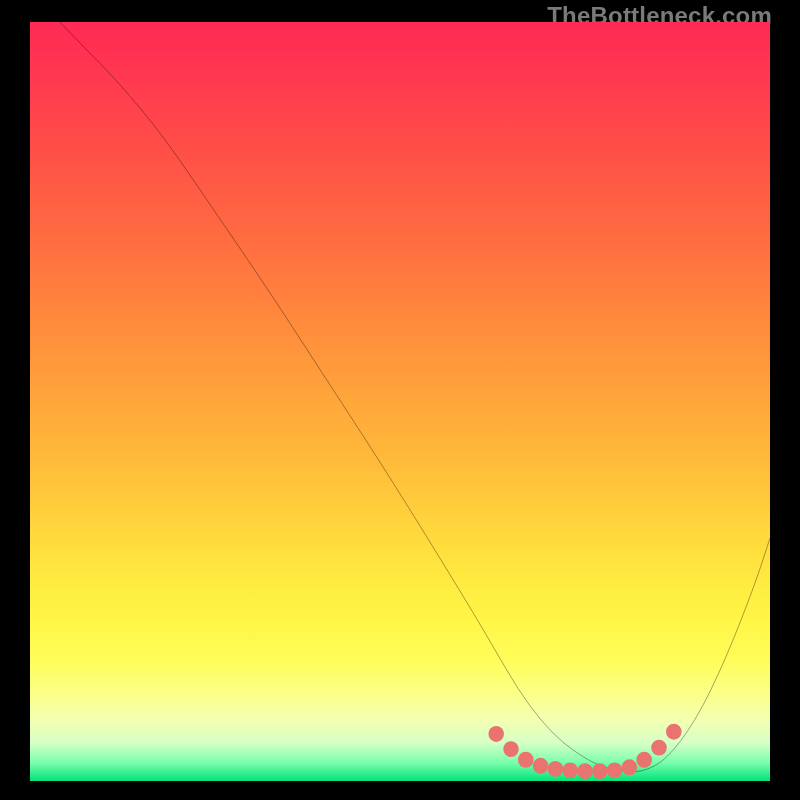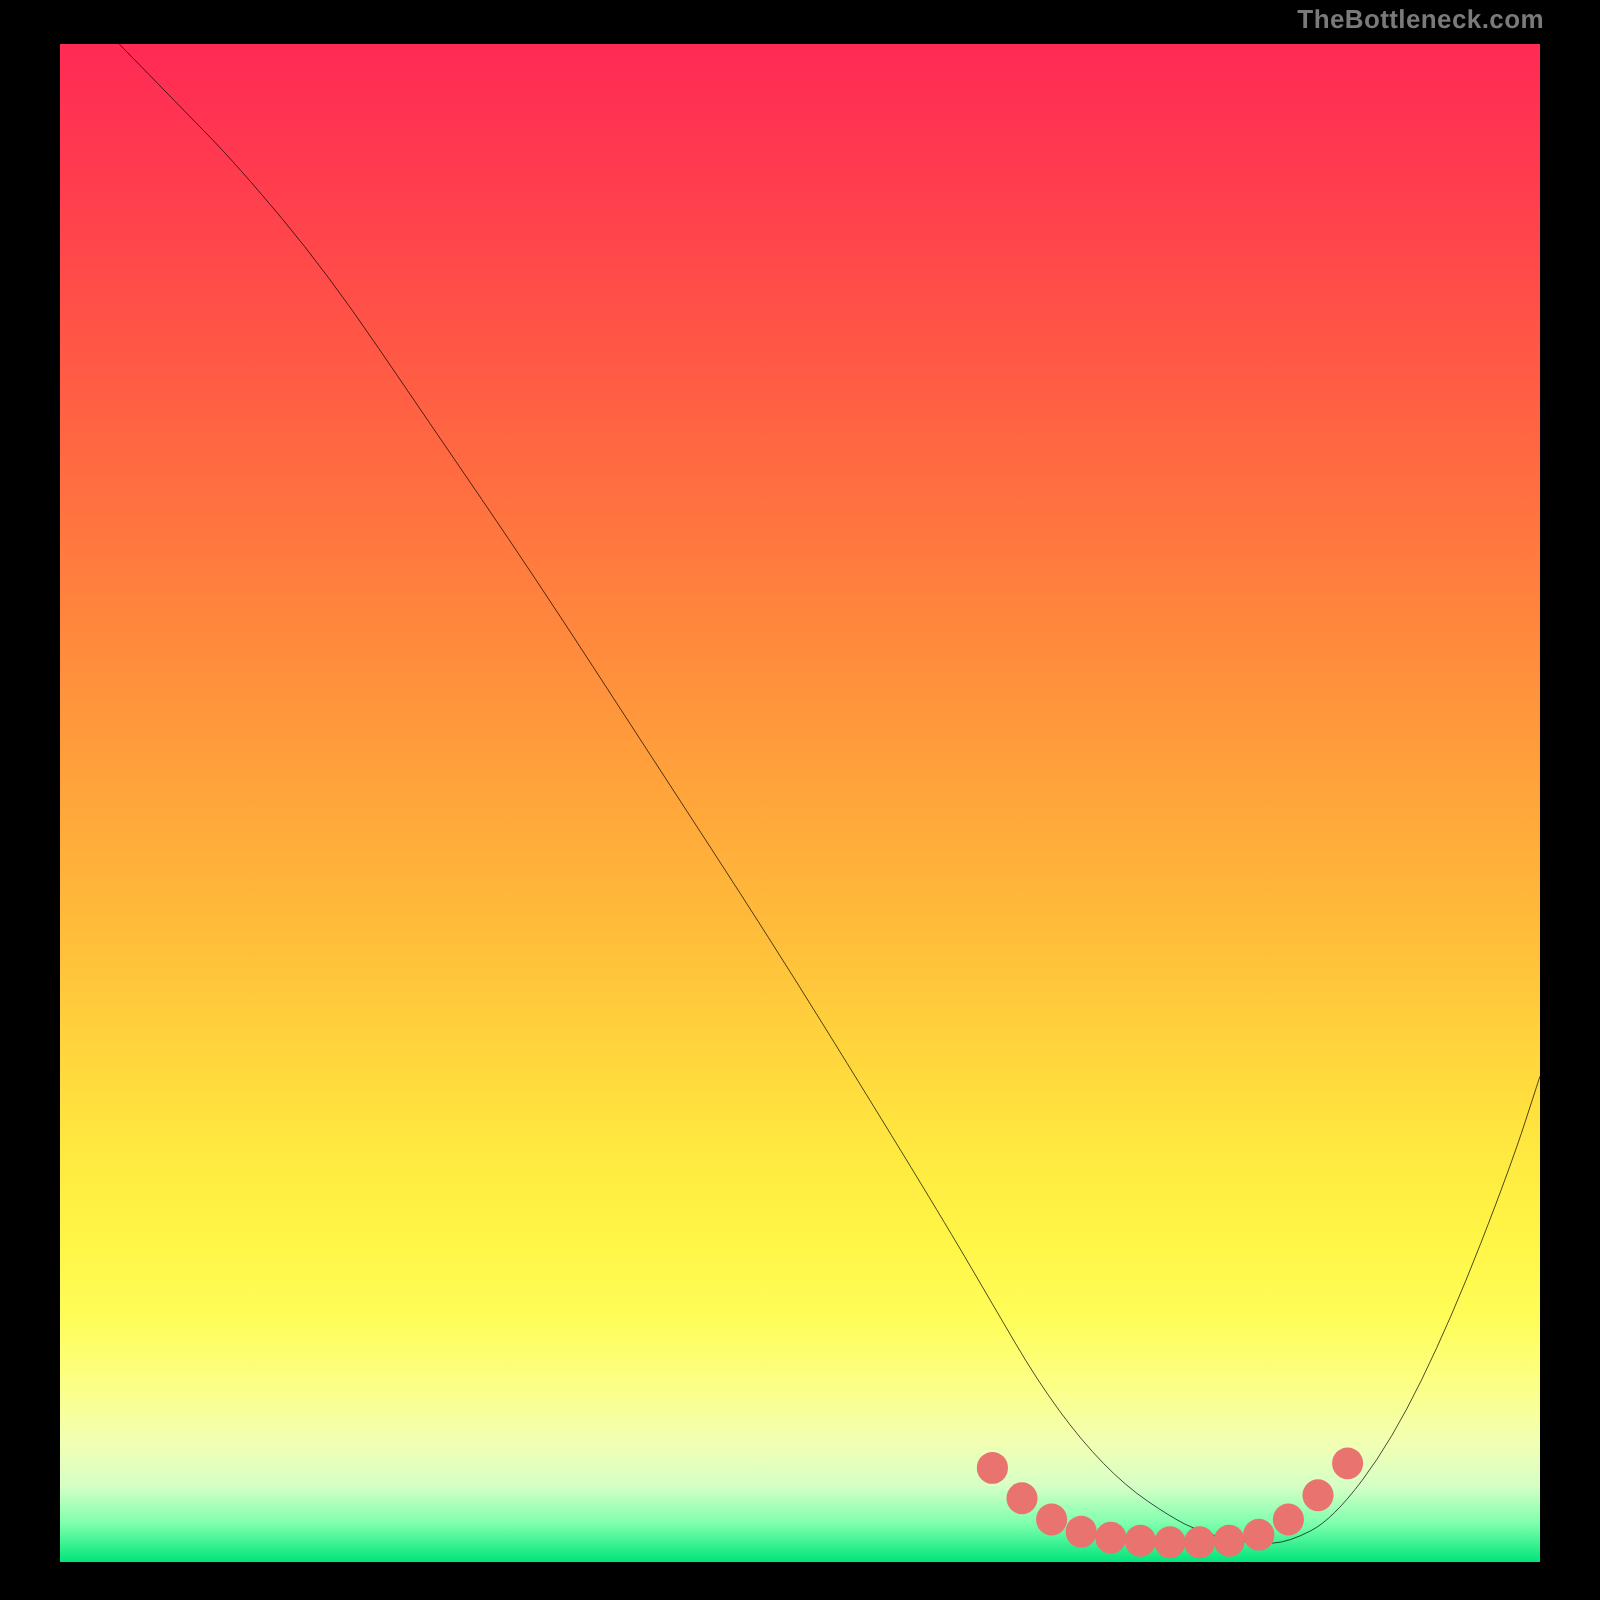--- a/index.html
+++ b/index.html
@@ -41,21 +41,21 @@
     position: absolute;
     left: 0; top: 0;
     width: 100%; height: 100%;
     pointer-events: none;
   }
   .watermark {
     position: absolute;
     top: 2px;
     right: 28px;
     font-family: Arial, Helvetica, sans-serif;
-    font-size: 13px;
+    font-size: 24px;
     font-weight: 600;
     color: #7a7a7a;
     letter-spacing: 0.2px;
   }
 </style>
 </head>
 <body>
 
 <div class="stage">
 

